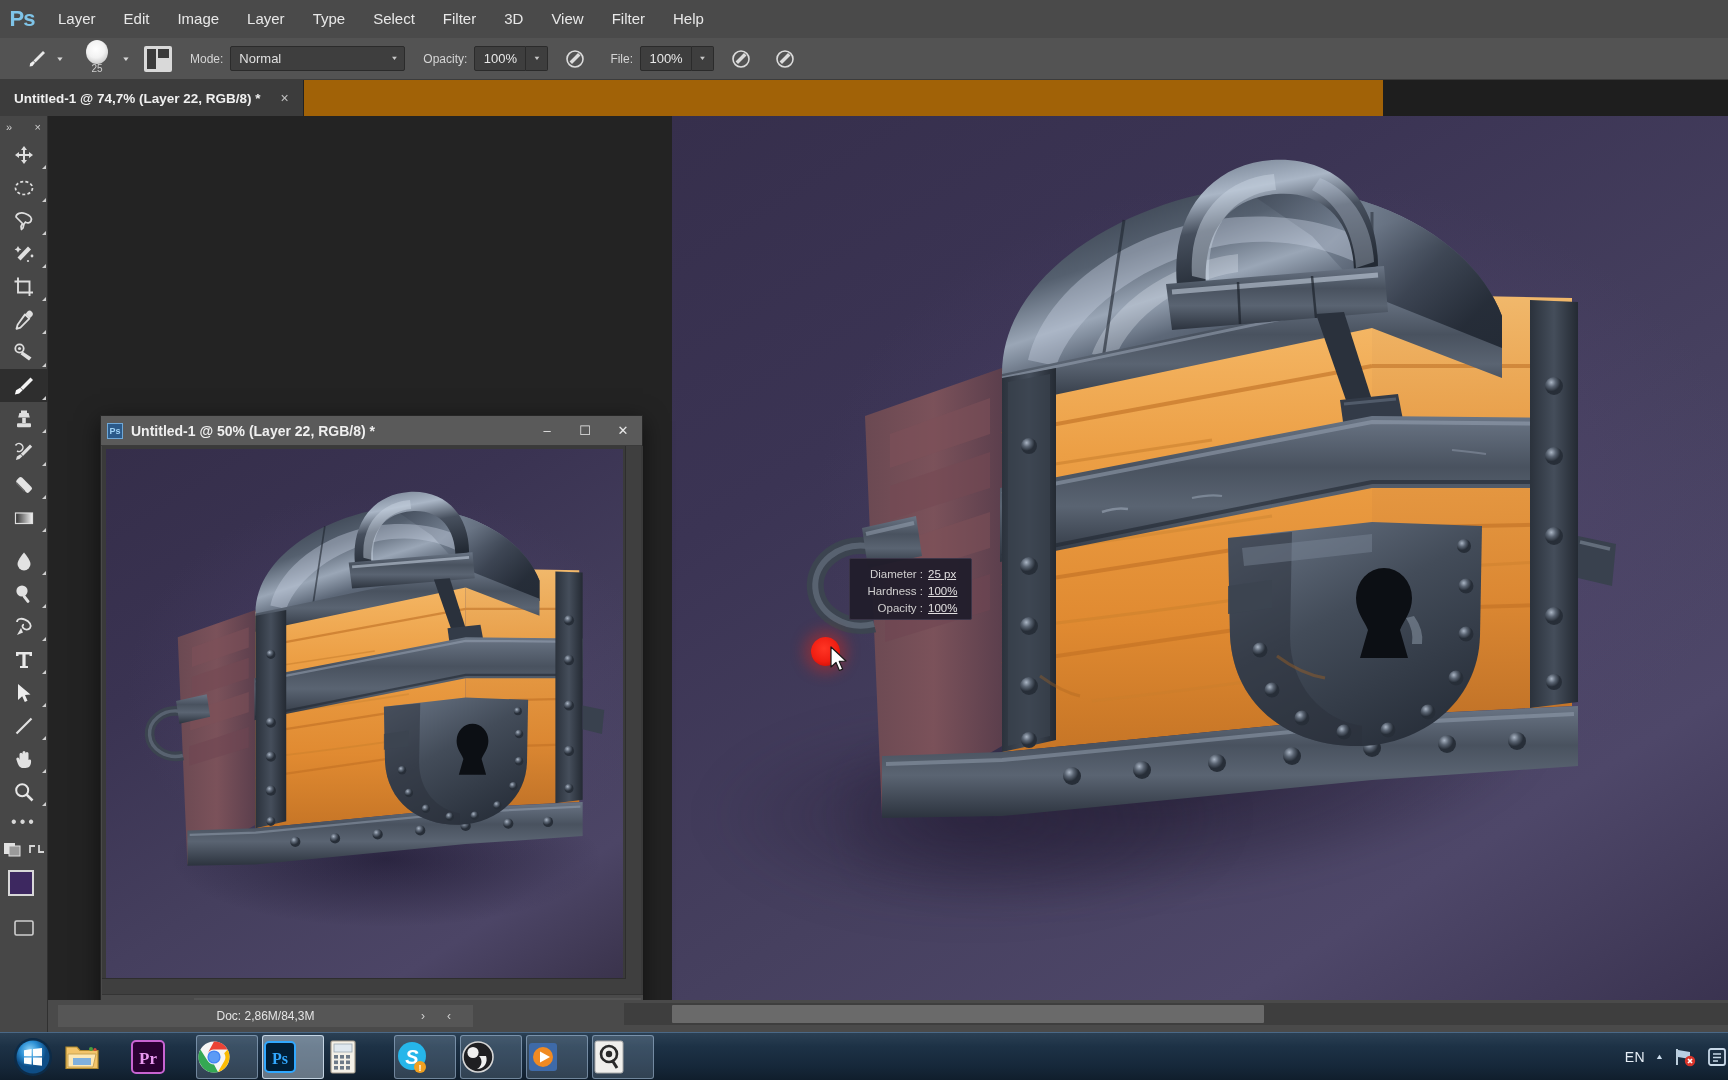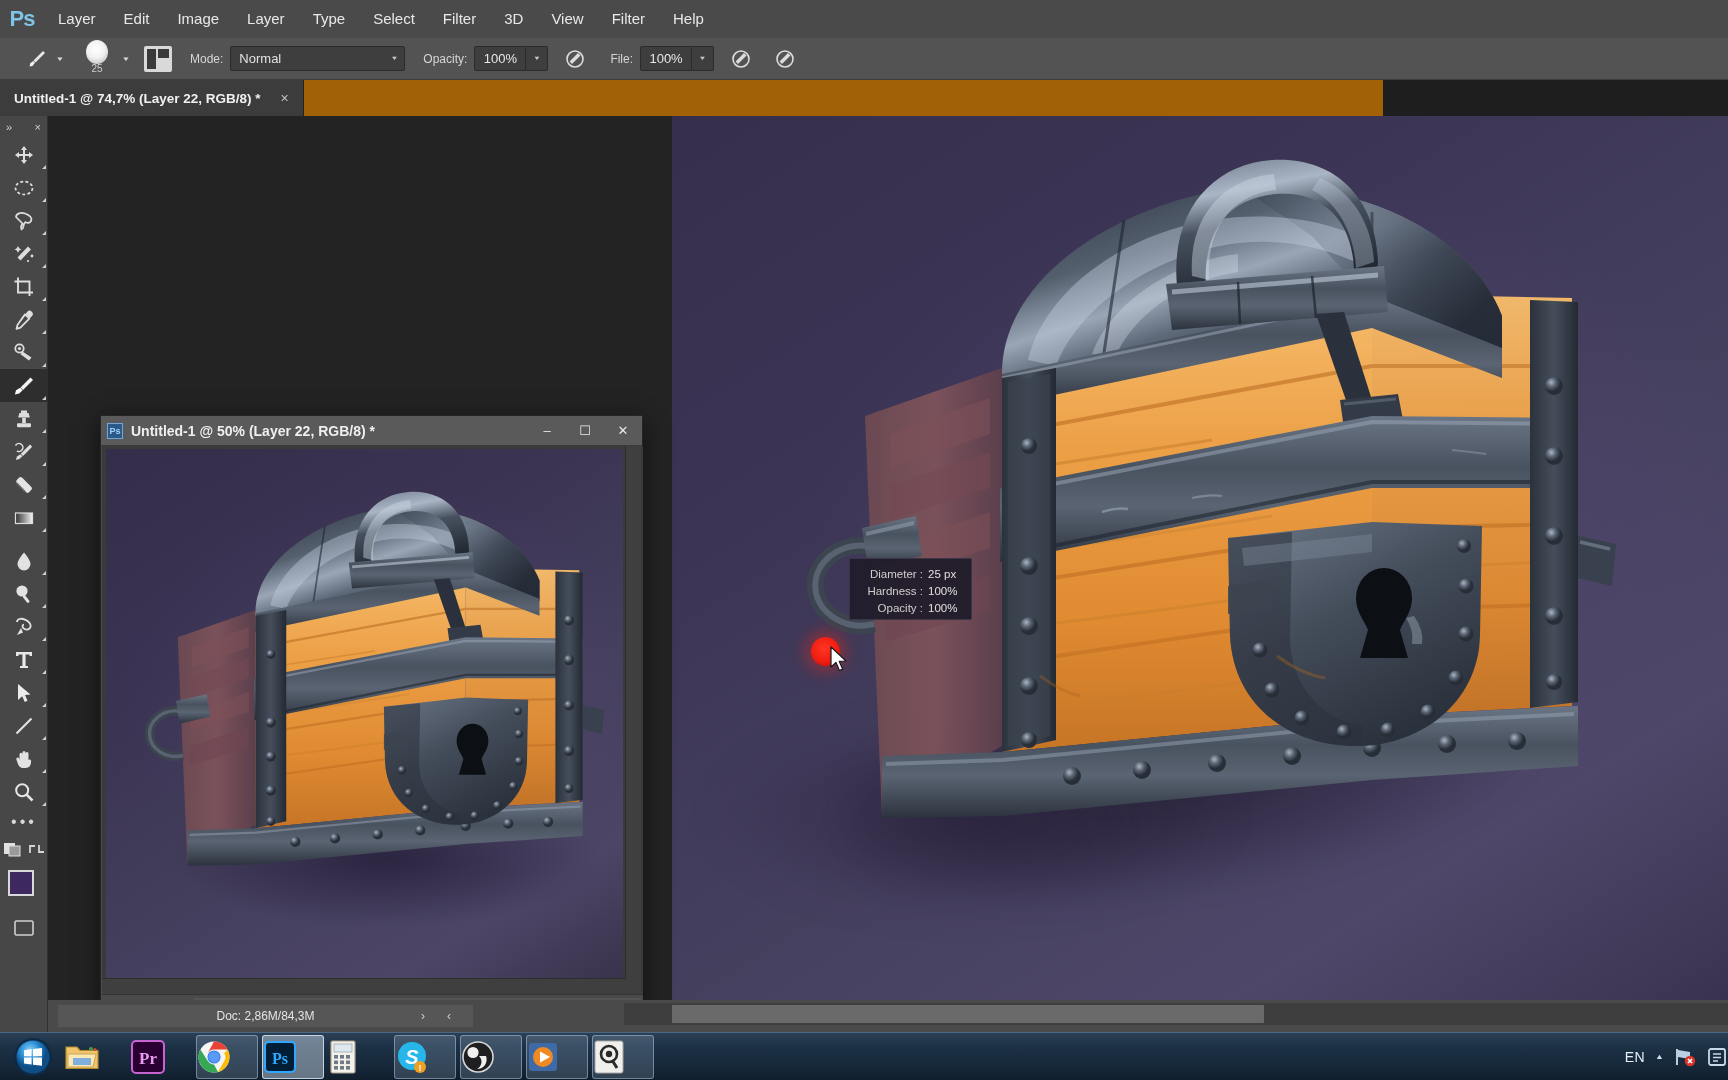--- a/index.html
+++ b/index.html
@@ -247,21 +247,21 @@
   }
 
   
   #brush-hud {
     position:absolute; left:801px; top:442px; width:123px; height:62px;
     background:#211d2b; border:1px solid #3a3447; border-radius:2px;
     padding:6px 9px 6px 0; opacity:.95;
   }
   .hud-row { display:flex; height:17px; align-items:center; font-size:11.5px; }
   .hud-key { width:78px; text-align:right; color:#d6d6d6; padding-right:5px; white-space:nowrap; }
-  .hud-val { color:#e8e8e8; white-space:nowrap; }
+  .hud-val { color:#e8e8e8; white-space:nowrap;text-decoration:underline; }
 
   
   #brush-dot {
     position:absolute; left:763px; top:521px; width:29px; height:29px; border-radius:50%;
     background:radial-gradient(circle at 45% 40%, #ff3524 0%, #f01e12 55%, #d11208 80%, rgba(190,20,10,0.25) 100%);
     box-shadow:0 0 14px 7px rgba(230,40,25,0.38);
   }
   #mouse-cursor { position:absolute; left:782px; top:530px; }
 
   

